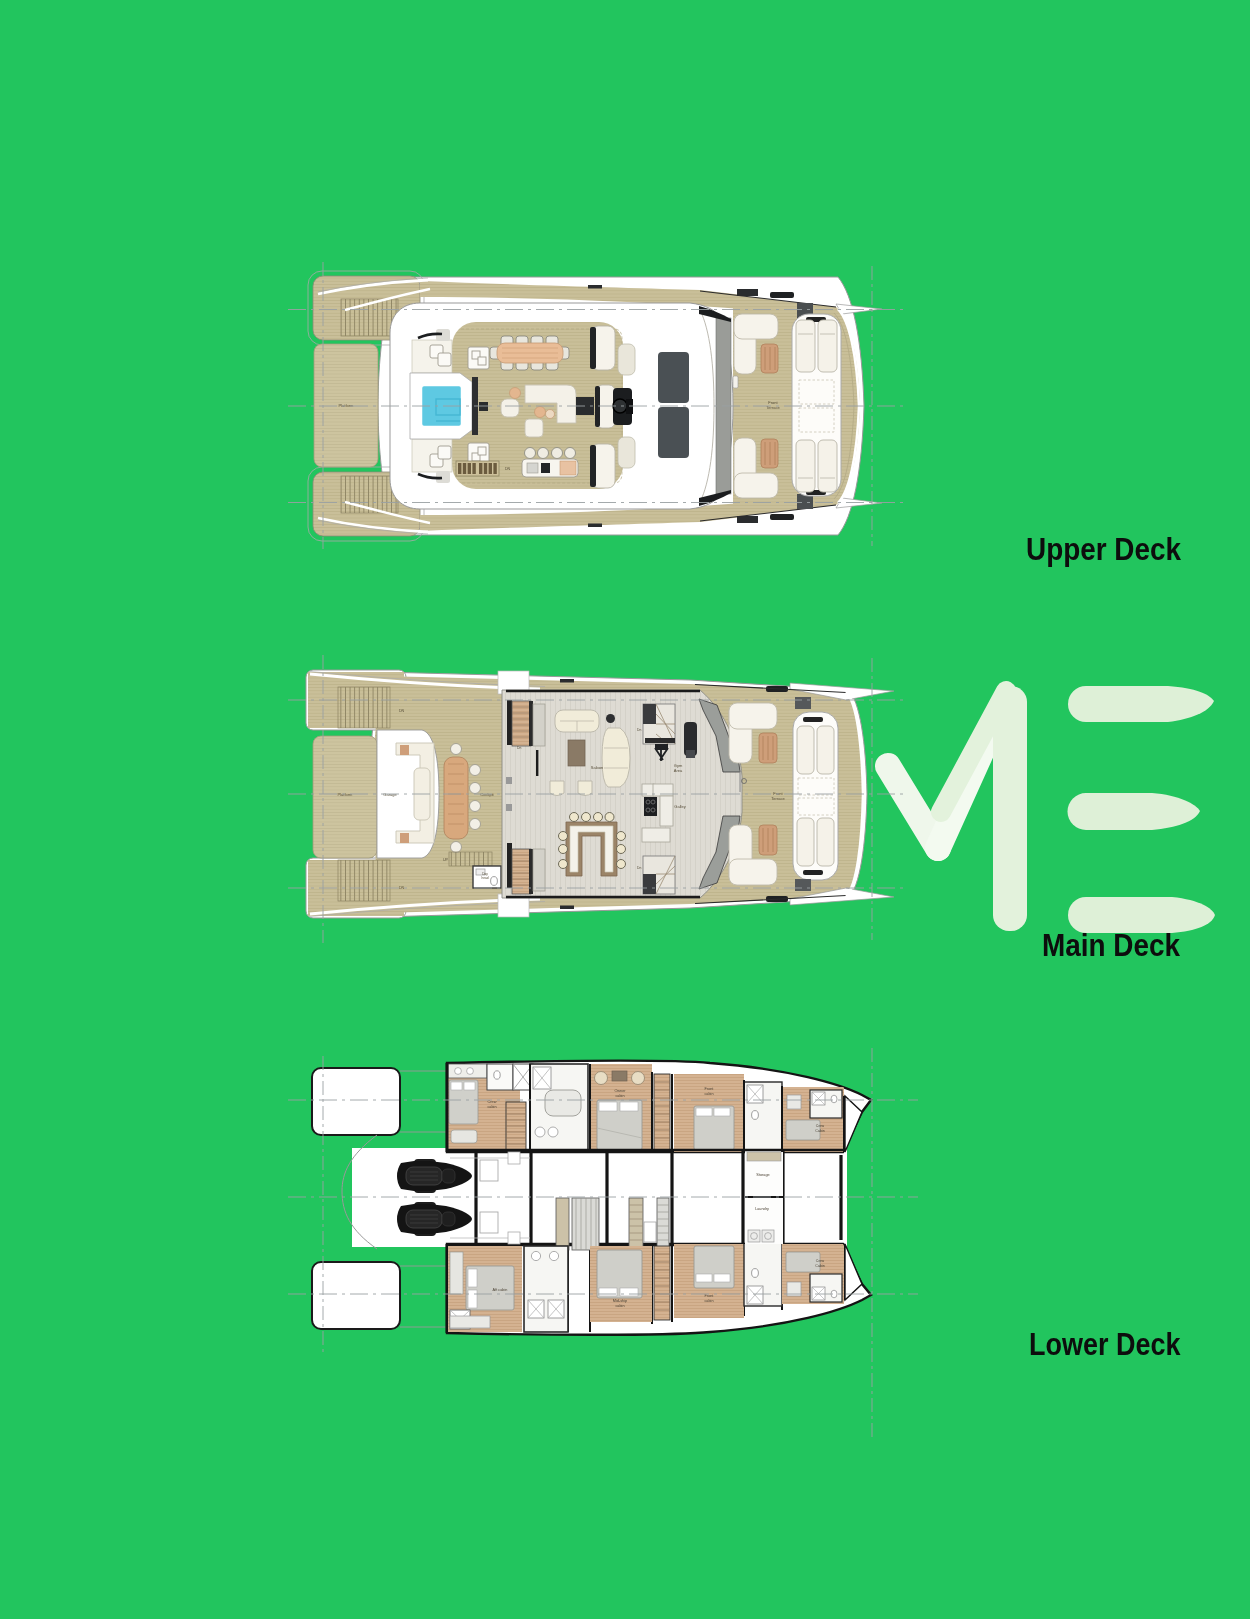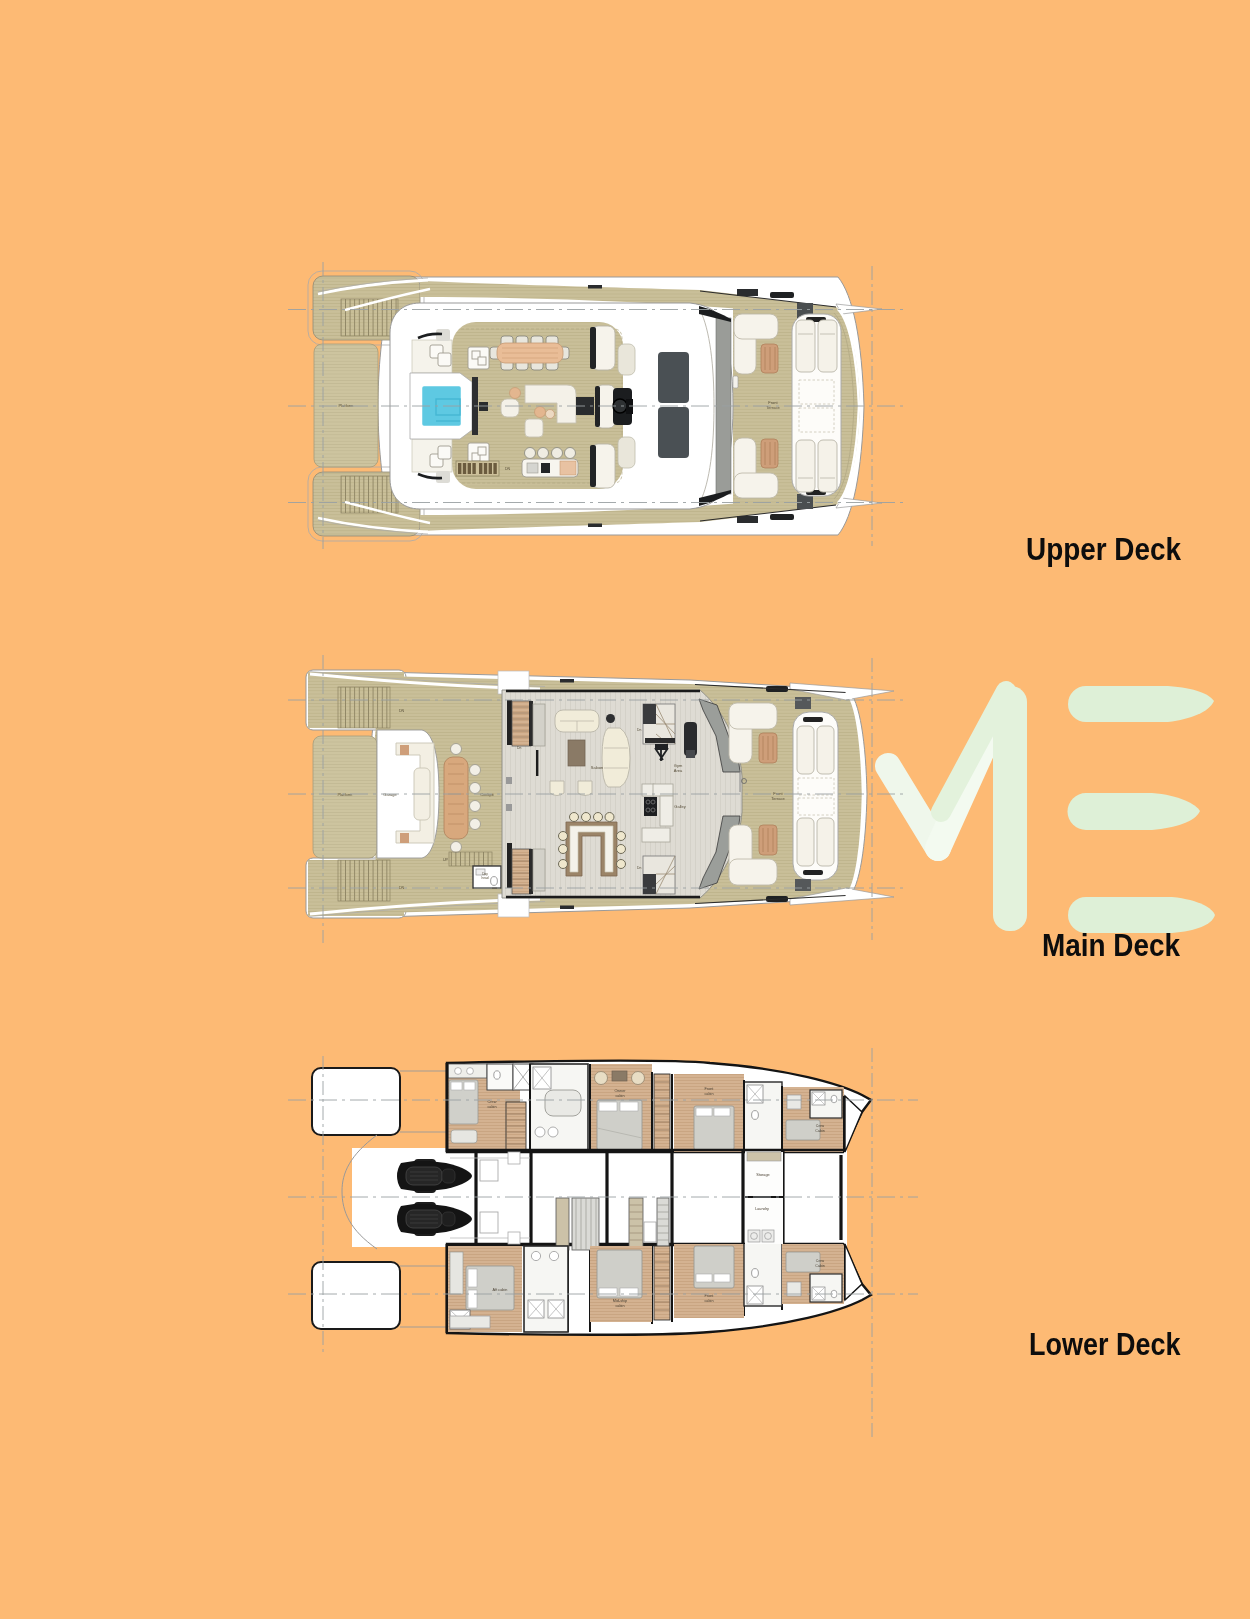--- a/index.html
+++ b/index.html
@@ -1,16 +1,16 @@
 <!DOCTYPE html>
 <html><head>
 <meta charset="utf-8">
 <style>
 html,body{margin:0;padding:0;background:#ffffff}
-.page{position:relative;width:1250px;height:1619px;background:#fdba74;overflow:hidden;font-family:"Liberation Sans",sans-serif}
+.page{position:relative;width:1250px;height:1619px;background:#22c55e;overflow:hidden;font-family:"Liberation Sans",sans-serif}
 .title{position:absolute;font-weight:bold;color:#0d0d0d;font-size:31px;line-height:1;white-space:nowrap}
 svg text{font-family:"Liberation Sans",sans-serif}
 </style>
 </head>
 <body>
 <div class="page">
 <svg width="1250" height="1619" viewBox="0 0 1250 1619">
 <defs>
 <pattern id="tk" width="5" height="3.2" patternUnits="userSpaceOnUse">
  <rect width="5" height="3.2" fill="#c9bf99"></rect>

